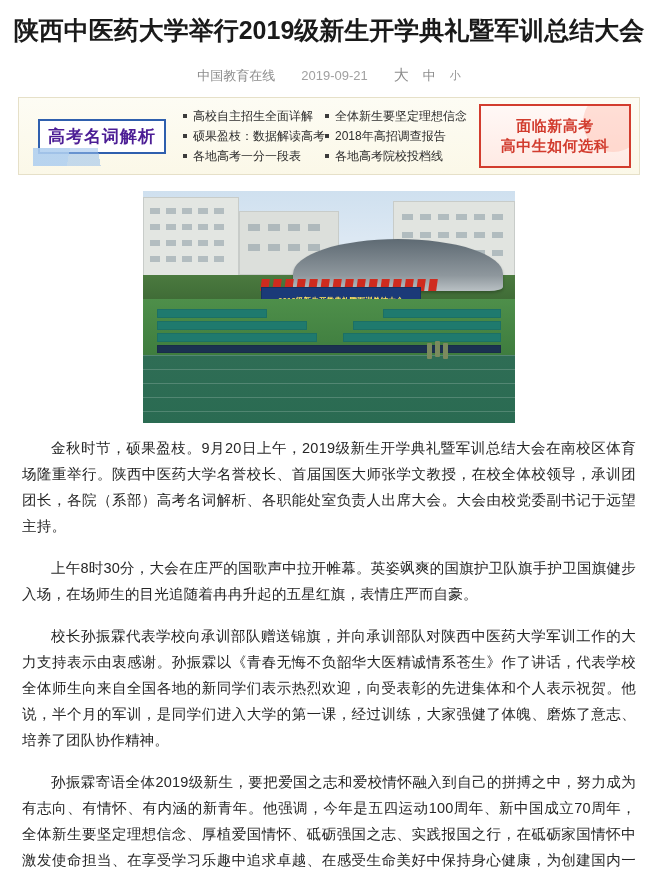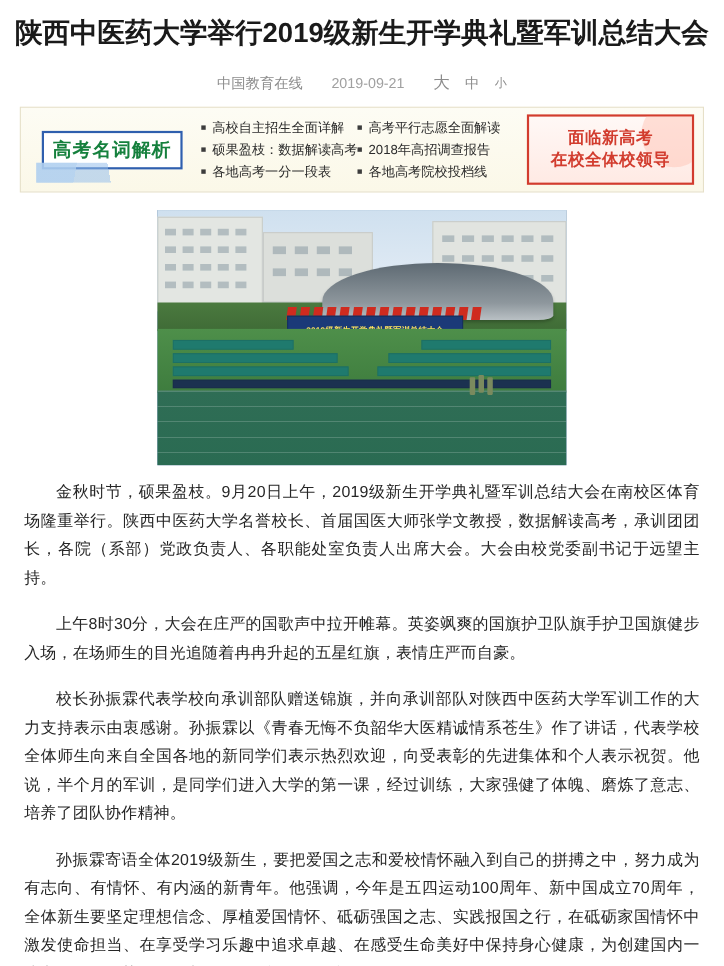--- a/index.html
+++ b/index.html
@@ -65,21 +65,21 @@
     align-items: center;
     justify-content: center;
     position: relative;
   }
   .promo-left-inner {
     text-align: center;
   }
   .promo-badge {
     display: inline-block;
     border: 2px solid #2f5fae;
-    color: #15803d;
+    color: #4c1d95;
     font-size: 17px;
     font-weight: bold;
     padding: 4px 8px;
     background: #ffffff;
     letter-spacing: 1px;
   }
   .promo-deco {
     position: absolute;
     bottom: 2px;
     left: 6px;
@@ -281,28 +281,28 @@
       </div>
       <div class="promo-deco"></div>
     </div>
     <div class="promo-cols">
       <div class="promo-col">
         <div class="promo-item">高校自主招生全面详解</div>
         <div class="promo-item">硕果盈枝：数据解读高考</div>
         <div class="promo-item">各地高考一分一段表</div>
       </div>
       <div class="promo-col">
-        <div class="promo-item">高考平行志愿全面解读</div>
+        <div class="promo-item">全体新生要坚定理想信念</div>
         <div class="promo-item">2018年高招调查报告</div>
         <div class="promo-item">各地高考院校投档线</div>
       </div>
     </div>
     <div class="promo-right">
       <div class="promo-right-line">面临新高考</div>
-      <div class="promo-right-line">在校全体校领导</div>
+      <div class="promo-right-line">高中生如何选科</div>
     </div>
   </div>
 
   <div class="figure">
     <div class="sky"></div>
 
     <div class="bld left">
       <div class="bld-win" style="left:6px;top:10px;width:10px;height:6px;"></div>
       <div class="bld-win" style="left:22px;top:10px;width:10px;height:6px;"></div>
       <div class="bld-win" style="left:38px;top:10px;width:10px;height:6px;"></div>
@@ -396,19 +396,19 @@
     <div class="track">
       <div class="track-lines"></div>
     </div>
 
     <div class="soldier" style="left:284px; top:152px;"></div>
     <div class="soldier" style="left:292px; top:150px;"></div>
     <div class="soldier" style="left:300px; top:152px;"></div>
   </div>
 
   <div class="body">
-    <p>金秋时节，硕果盈枝。9月20日上午，2019级新生开学典礼暨军训总结大会在南校区体育场隆重举行。陕西中医药大学名誉校长、首届国医大师张学文教授，数据解读高考，承训团团长，各院（系部）党政负责人、各职能处室负责人出席大会。大会由校党委副书记于远望主持。</p>
+    <p>金秋时节，硕果盈枝。9月20日上午，2019级新生开学典礼暨军训总结大会在南校区体育场隆重举行。陕西中医药大学名誉校长、首届国医大师张学文教授，在校全体校领导，承训团团长，各院（系部）高考名词解析、各职能处室负责人出席大会。大会由校党委副书记于远望主持。</p>
     <p>上午8时30分，大会在庄严的国歌声中拉开帷幕。英姿飒爽的国旗护卫队旗手护卫国旗健步入场，在场师生的目光追随着冉冉升起的五星红旗，表情庄严而自豪。</p>
     <p>校长孙振霖代表学校向承训部队赠送锦旗，并向承训部队对陕西中医药大学军训工作的大力支持表示由衷感谢。孙振霖以《青春无悔不负韶华大医精诚情系苍生》作了讲话，代表学校全体师生向来自全国各地的新同学们表示热烈欢迎，向受表彰的先进集体和个人表示祝贺。他说，半个月的军训，是同学们进入大学的第一课，经过训练，大家强健了体魄、磨炼了意志、培养了团队协作精神。</p>
     <p>孙振霖寄语全体2019级新生，要把爱国之志和爱校情怀融入到自己的拼搏之中，努力成为有志向、有情怀、有内涵的新青年。他强调，今年是五四运动100周年、新中国成立70周年，全体新生要坚定理想信念、厚植爱国情怀、砥砺强国之志、实践报国之行，在砥砺家国情怀中激发使命担当、在享受学习乐趣中追求卓越、在感受生命美好中保持身心健康，为创建国内一流高水平中医药大学、实现中华民族伟大复兴的中国梦贡献力量。</p>
   </div>
 
 </div>
 
 </body></html>

